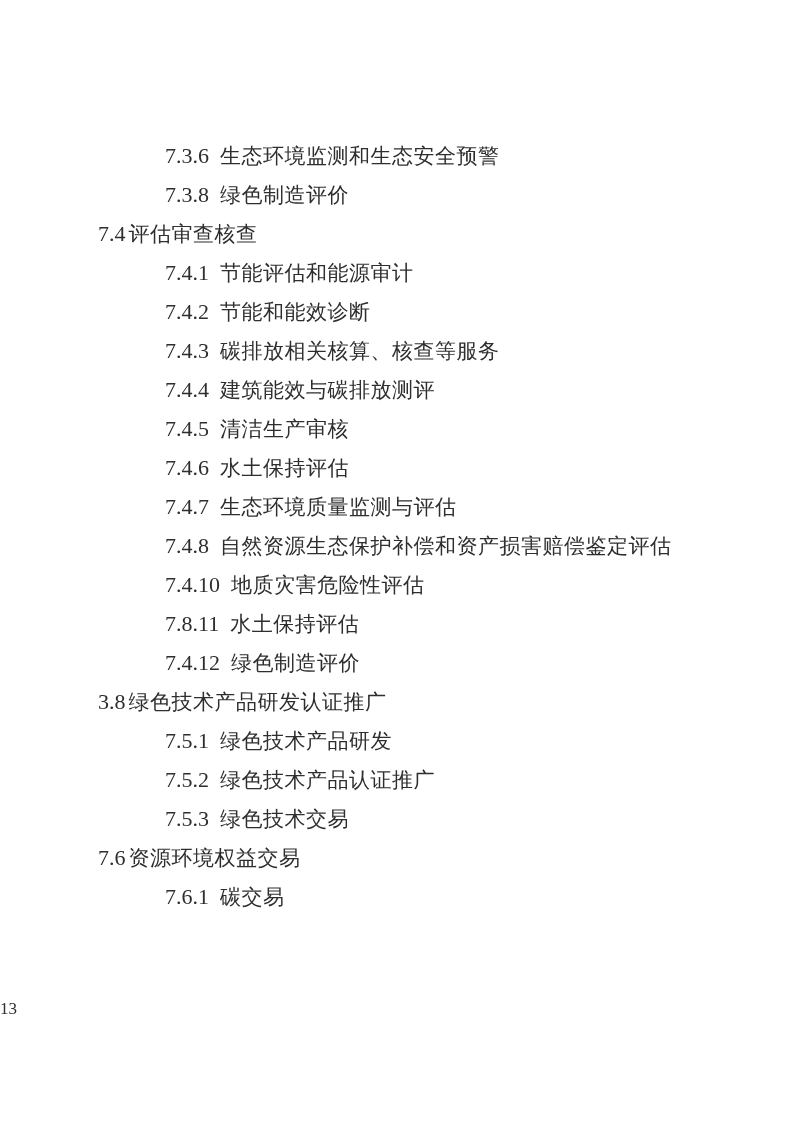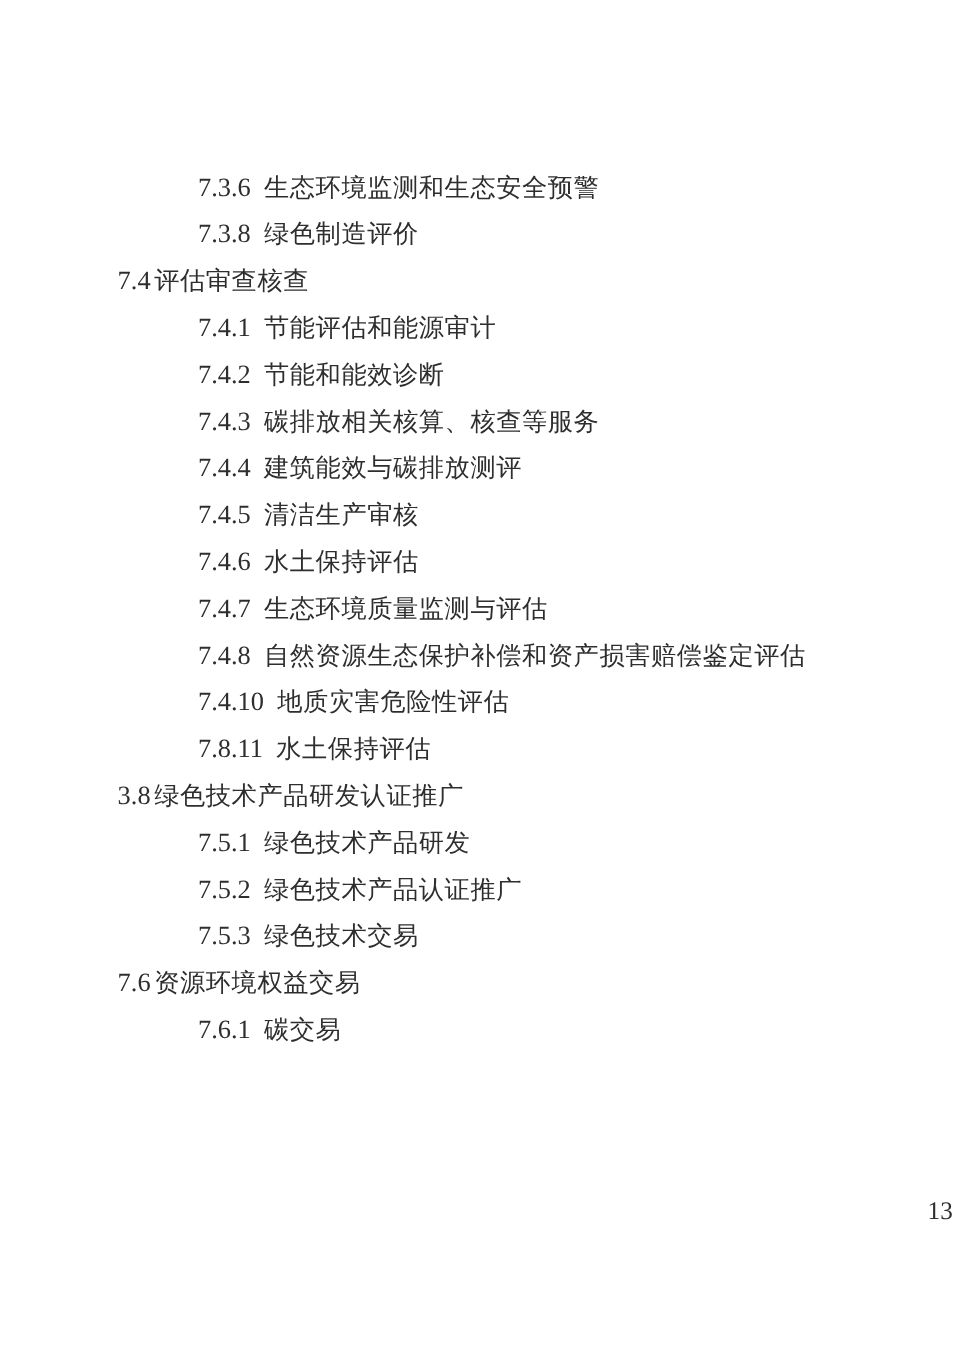--- a/index.html
+++ b/index.html
@@ -41,22 +41,22 @@
   .toc-row.level-2 .toc-num { margin-right: 3px; }
   .toc-label {
     font-size: 21px;
     letter-spacing: 0.5px;
   }
   .page-number {
     position: absolute;
     top: 994px;
     left: 0;
     width: 100%;
-    text-align: right;
-    font-size: 21px;
+    text-align: left;
+    font-size: 17px;
     line-height: 30px;
   }
 </style>
 </head>
 <body>
 
 <div class="page" style="--page-bg: #ffffff; --text-color: #2e2e2e;">
   <main class="toc" id="toc-list">
       <div class="toc-row level-3"><span class="toc-num">7.3.6</span><span class="toc-label">生态环境监测和生态安全预警</span></div>
       <div class="toc-row level-3"><span class="toc-num">7.3.8</span><span class="toc-label">绿色制造评价</span></div>
@@ -64,20 +64,21 @@
       <div class="toc-row level-3"><span class="toc-num">7.4.1</span><span class="toc-label">节能评估和能源审计</span></div>
       <div class="toc-row level-3"><span class="toc-num">7.4.2</span><span class="toc-label">节能和能效诊断</span></div>
       <div class="toc-row level-3"><span class="toc-num">7.4.3</span><span class="toc-label">碳排放相关核算、核查等服务</span></div>
       <div class="toc-row level-3"><span class="toc-num">7.4.4</span><span class="toc-label">建筑能效与碳排放测评</span></div>
       <div class="toc-row level-3"><span class="toc-num">7.4.5</span><span class="toc-label">清洁生产审核</span></div>
       <div class="toc-row level-3"><span class="toc-num">7.4.6</span><span class="toc-label">水土保持评估</span></div>
       <div class="toc-row level-3"><span class="toc-num">7.4.7</span><span class="toc-label">生态环境质量监测与评估</span></div>
       <div class="toc-row level-3"><span class="toc-num">7.4.8</span><span class="toc-label">自然资源生态保护补偿和资产损害赔偿鉴定评估</span></div>
       <div class="toc-row level-3"><span class="toc-num">7.4.10</span><span class="toc-label">地质灾害危险性评估</span></div>
       <div class="toc-row level-3"><span class="toc-num">7.8.11</span><span class="toc-label">水土保持评估</span></div>
+      <div class="toc-row level-3"><span class="toc-num">7.4.12</span><span class="toc-label">绿色制造评价</span></div>
       <div class="toc-row level-2"><span class="toc-num">3.8</span><span class="toc-label">绿色技术产品研发认证推广</span></div>
       <div class="toc-row level-3"><span class="toc-num">7.5.1</span><span class="toc-label">绿色技术产品研发</span></div>
       <div class="toc-row level-3"><span class="toc-num">7.5.2</span><span class="toc-label">绿色技术产品认证推广</span></div>
       <div class="toc-row level-3"><span class="toc-num">7.5.3</span><span class="toc-label">绿色技术交易</span></div>
       <div class="toc-row level-2"><span class="toc-num">7.6</span><span class="toc-label">资源环境权益交易</span></div>
       <div class="toc-row level-3"><span class="toc-num">7.6.1</span><span class="toc-label">碳交易</span></div>
     </main>
   <footer class="page-number">13</footer>
 </div>
 

